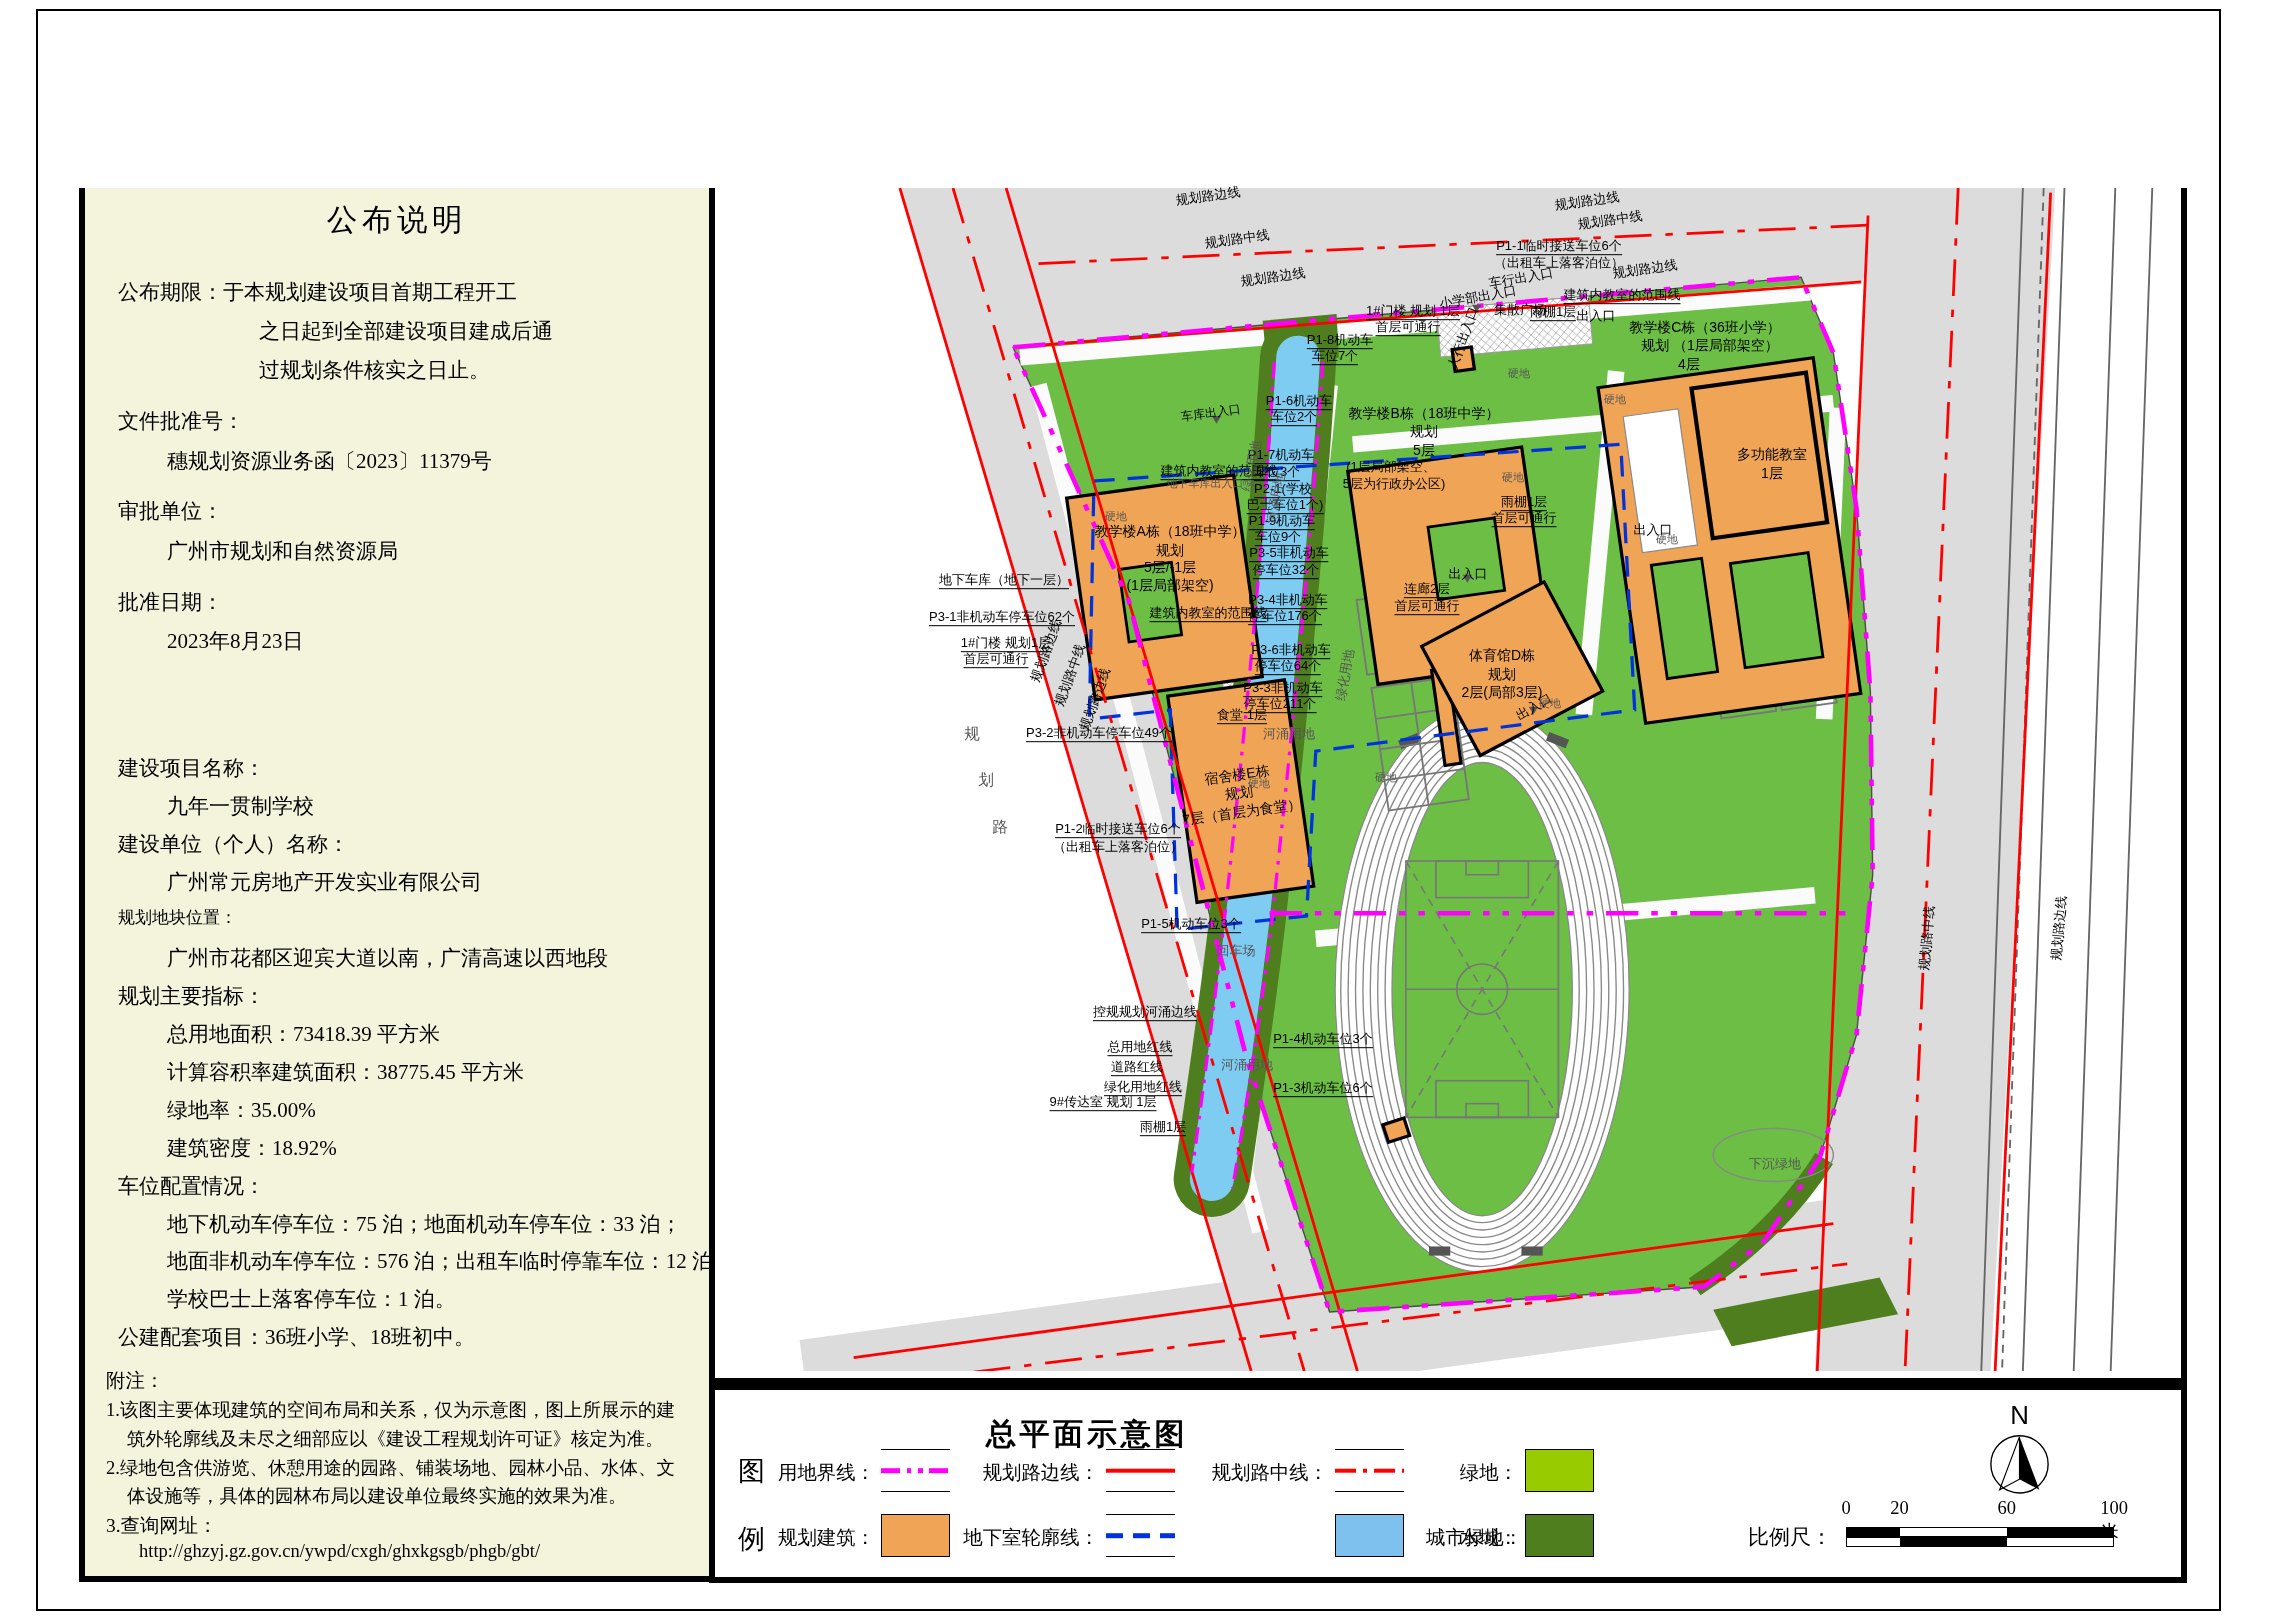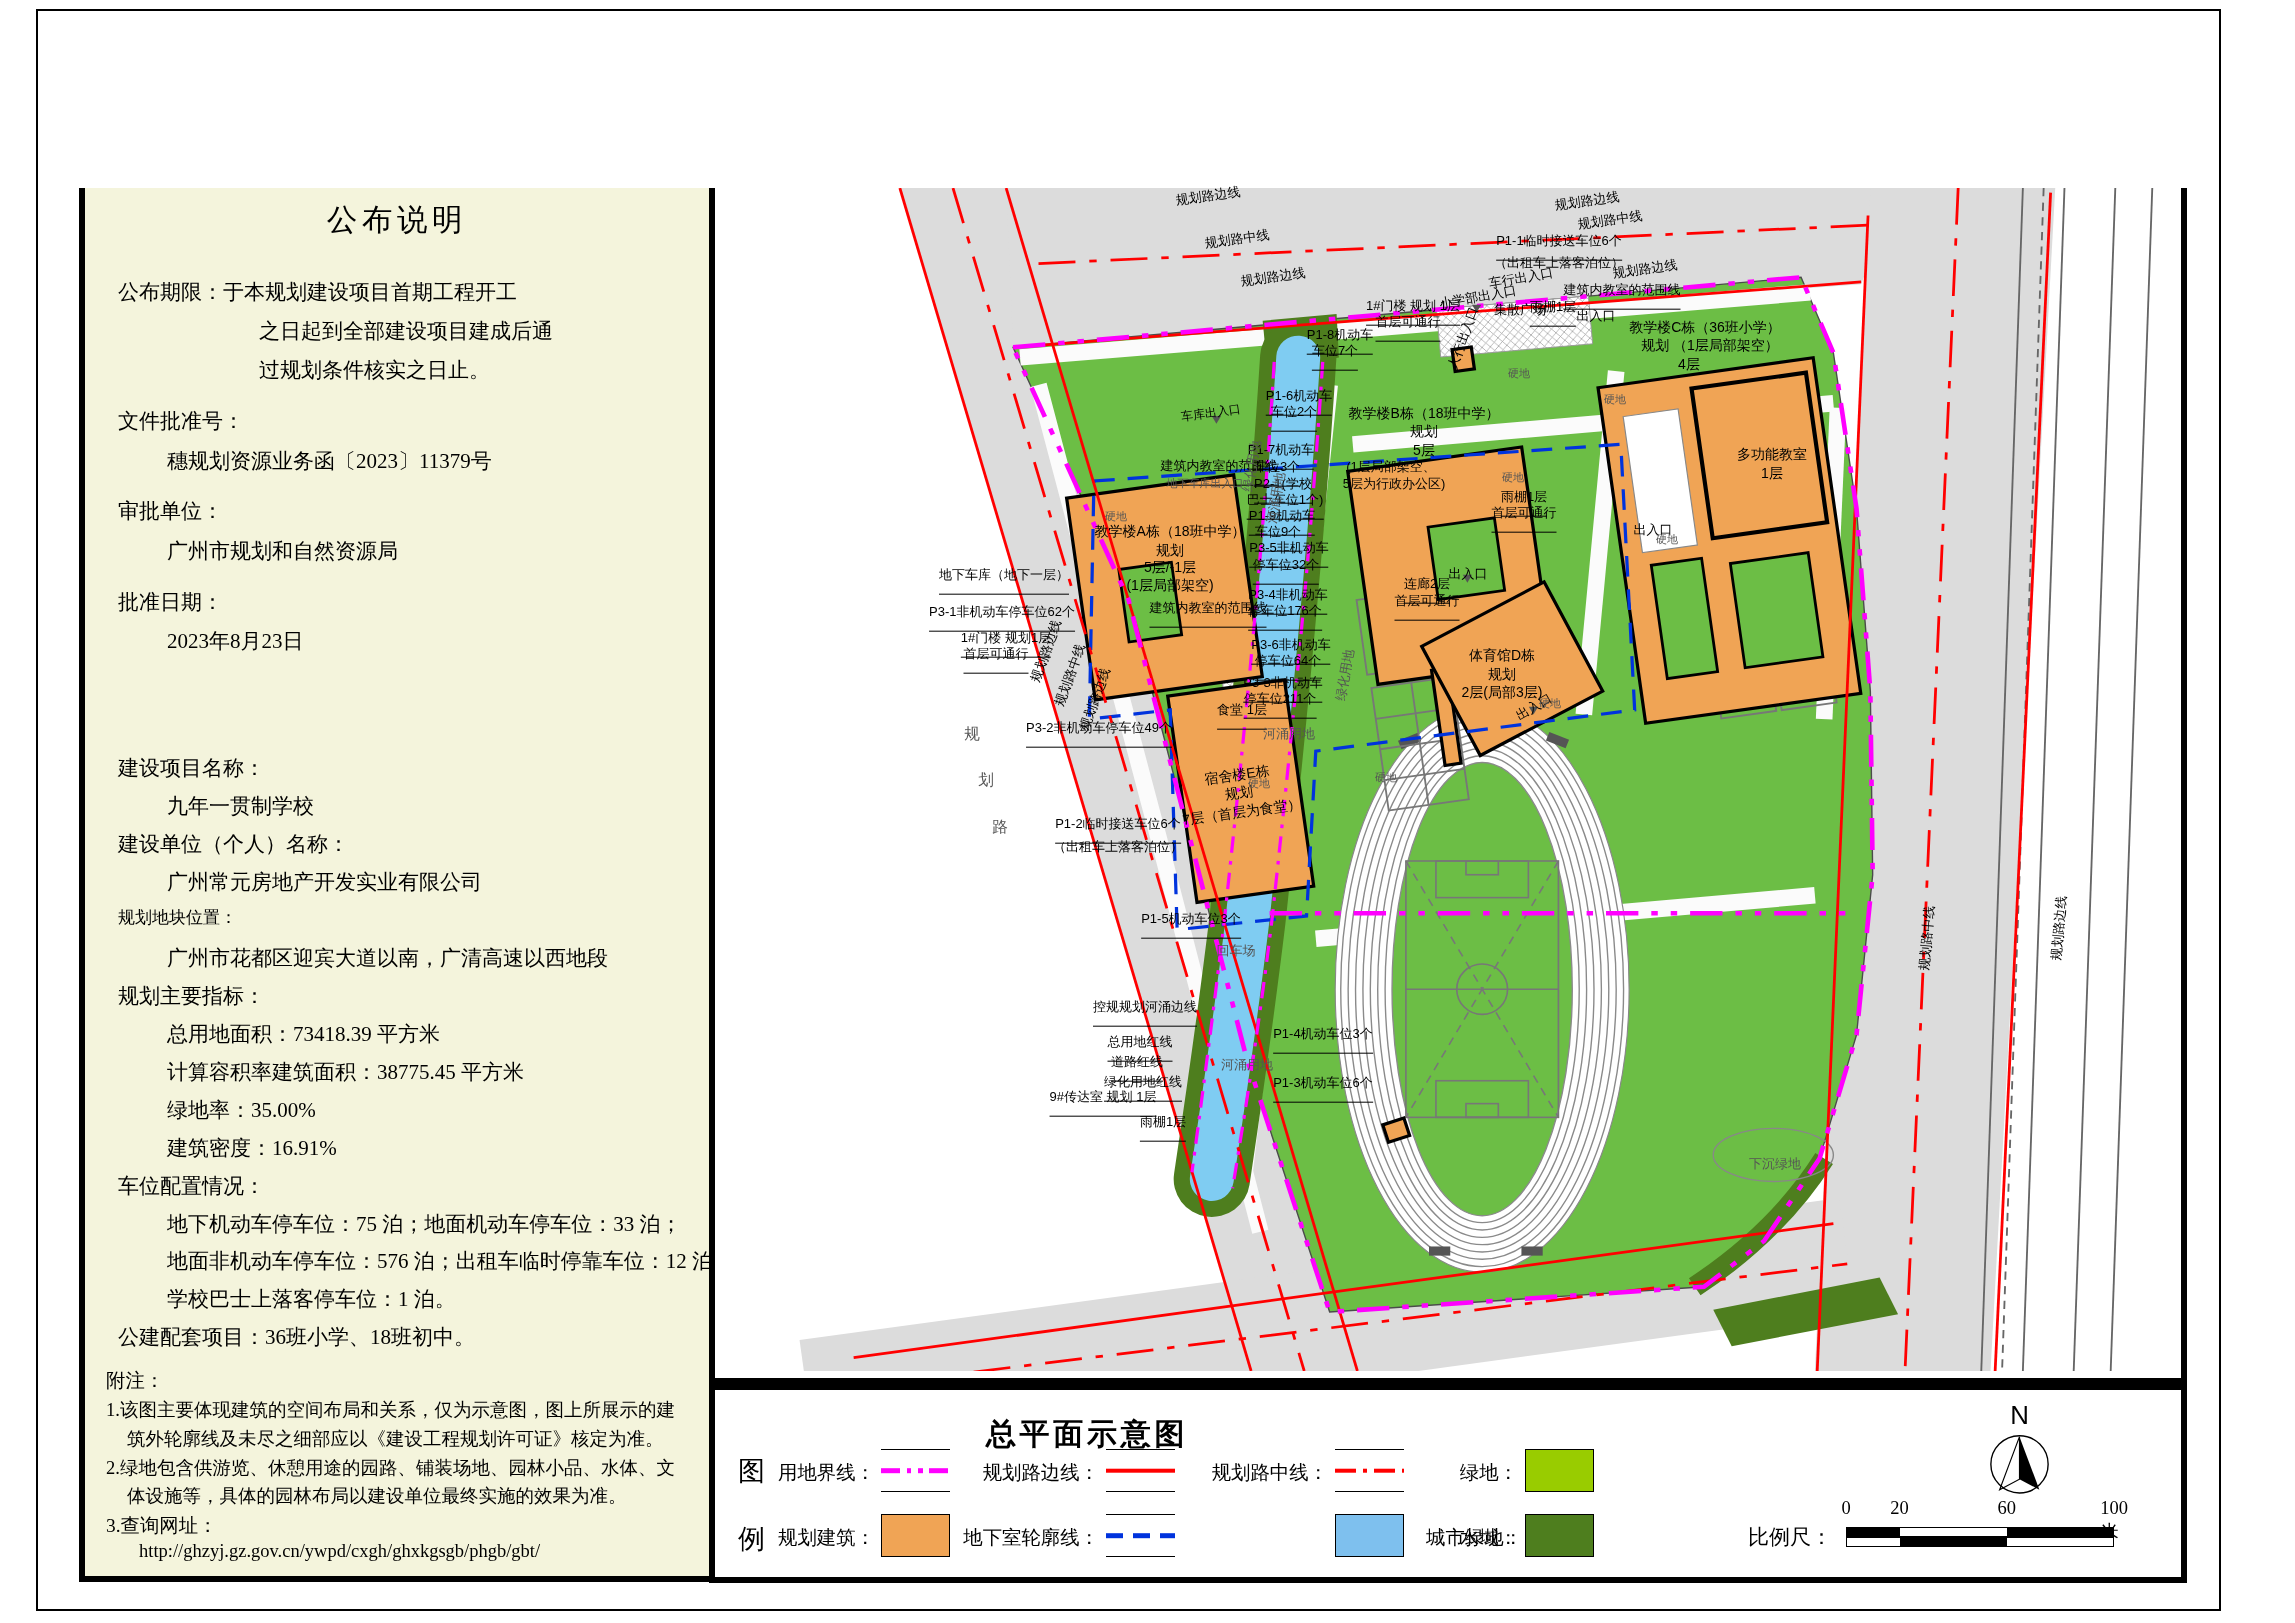--- a/index.html
+++ b/index.html
@@ -17,21 +17,21 @@
   #map-panel{left:709px;top:188px;width:1478px;height:1196px;border:6.5px solid #000;border-top:0;background:#fff;}
   #legend-panel{left:709px;top:1384px;width:1478px;height:199px;border:6.5px solid #000;background:#fff;}
   
   #panel-heading{left:79px;top:200px;width:636px;text-align:center;font-size:30.5px;color:#000;
                  font-family:"Liberation Serif",serif;letter-spacing:4.6px;}
   .pline{position:absolute;white-space:nowrap;color:#000;font-family:"Liberation Serif",serif;}
   
   #map-labels{left:715px;top:188px;width:1467px;height:1190px;pointer-events:none;z-index:5;}
   .mlabel{position:absolute;white-space:nowrap;color:#000;transform:translate(-50%,-50%);line-height:1.05;}
   .mlabel.g{color:#555;}
-  .mlabel.u{border-bottom:0.9px solid #000;padding-bottom:12px;}
+  .mlabel.u{border-bottom:0.9px solid #000;padding-bottom:1px;}
   
   .road{fill:var(--road_gray);}
   .road-stroke{stroke:var(--road_gray);stroke-width:250;fill:none;}
   .rail{stroke:#666;stroke-width:4;fill:none;}
   .site{fill:var(--site_green);stroke:#4b4b4b;stroke-width:3;}
   .cg{fill:var(--city_green);}
   .cg-s{stroke:var(--city_green);fill:none;}
   .bank{stroke:var(--city_green);stroke-width:165;fill:none;stroke-linecap:round;}
   .water{stroke:var(--water_blue);stroke-width:95;fill:none;stroke-linecap:round;}
   .bld{fill:var(--building_orange);stroke:#000;stroke-width:7;}
@@ -98,21 +98,21 @@
       <div class="pline" style="left: 118px; top: 754px; font-size: 21px;">建设项目名称：</div>
       <div class="pline" style="left: 167px; top: 792px; font-size: 21px;">九年一贯制学校</div>
       <div class="pline" style="left: 118px; top: 830px; font-size: 21px;">建设单位（个人）名称：</div>
       <div class="pline" style="left: 167px; top: 868px; font-size: 21px;">广州常元房地产开发实业有限公司</div>
       <div class="pline" style="left: 118px; top: 906px; font-size: 17px;">规划地块位置：</div>
       <div class="pline" style="left: 167px; top: 944px; font-size: 21px;">广州市花都区迎宾大道以南，广清高速以西地段</div>
       <div class="pline" style="left: 118px; top: 982px; font-size: 21px;">规划主要指标：</div>
       <div class="pline" style="left: 167px; top: 1020px; font-size: 21px;">总用地面积：73418.39 平方米</div>
       <div class="pline" style="left: 167px; top: 1058px; font-size: 21px;">计算容积率建筑面积：38775.45 平方米</div>
       <div class="pline" style="left: 167px; top: 1096px; font-size: 21px;">绿地率：35.00%</div>
-      <div class="pline" style="left: 167px; top: 1134px; font-size: 21px;">建筑密度：16.91%</div>
+      <div class="pline" style="left: 167px; top: 1134px; font-size: 21px;">建筑密度：18.92%</div>
       <div class="pline" style="left: 118px; top: 1172px; font-size: 21px;">车位配置情况：</div>
       <div class="pline" style="left: 167px; top: 1210px; font-size: 21px;">地下机动车停车位：75 泊；地面机动车停车位：33 泊；</div>
       <div class="pline" style="left: 167px; top: 1247px; font-size: 21px;">地面非机动车停车位：576 泊；出租车临时停靠车位：12 泊；</div>
       <div class="pline" style="left: 167px; top: 1285px; font-size: 21px;">学校巴士上落客停车位：1 泊。</div>
       <div class="pline" style="left: 118px; top: 1323px; font-size: 21px;">公建配套项目：36班小学、18班初中。</div>
       <div class="pline" style="left: 106px; top: 1367px; font-size: 19.4px;">附注：</div>
       <div class="pline" style="left: 106px; top: 1397px; font-size: 18.5px;">1.该图主要体现建筑的空间布局和关系，仅为示意图，图上所展示的建</div>
       <div class="pline" style="left: 127px; top: 1426px; font-size: 18.5px;">筑外轮廓线及未尽之细部应以《建设工程规划许可证》核定为准。</div>
       <div class="pline" style="left: 106px; top: 1455px; font-size: 18.5px;">2.绿地包含供游览、休憩用途的园路、铺装场地、园林小品、水体、文</div>
       <div class="pline" style="left: 127px; top: 1483px; font-size: 18.5px;">体设施等，具体的园林布局以建设单位最终实施的效果为准。</div>

